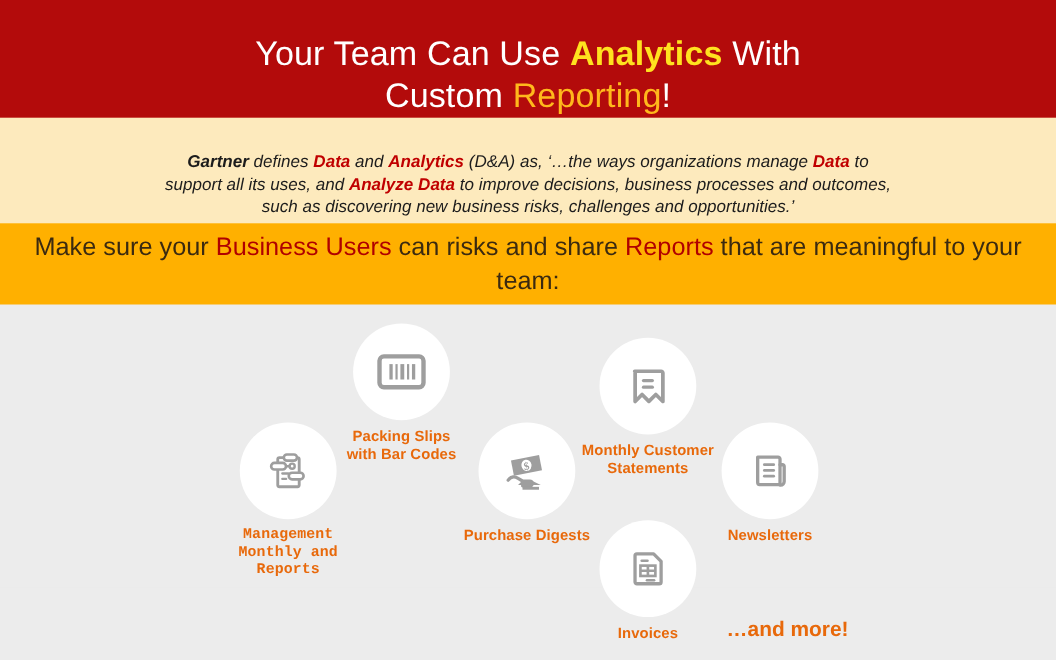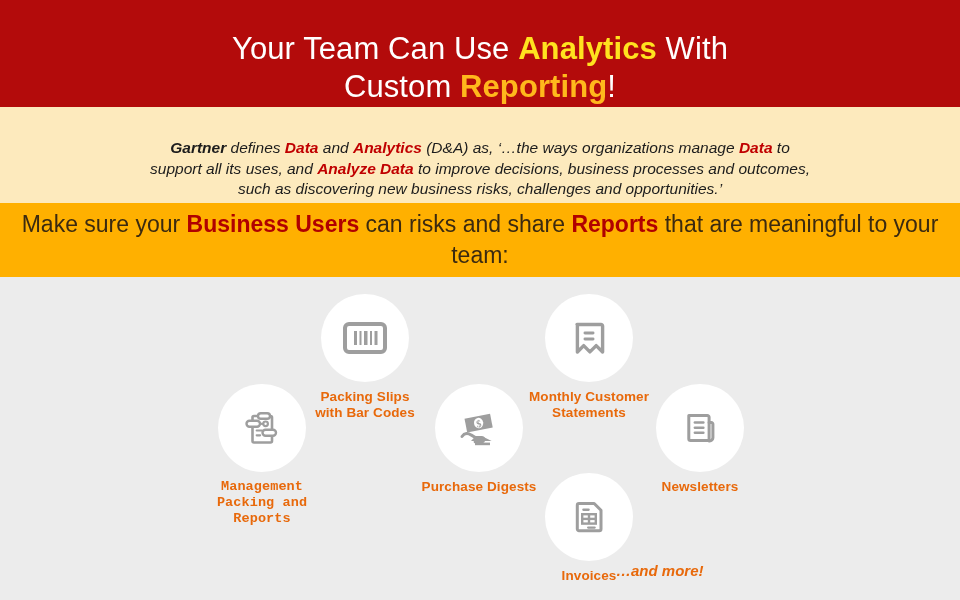--- a/index.html
+++ b/index.html
@@ -36,21 +36,21 @@
   .headline {
     text-align: center;
     color: #ffffff;
     font-size: 31px;
     line-height: 38px;
     font-weight: 400;
     letter-spacing: 0.1px;
     padding-top: 2px;
   }
   .hl-accent-yellow { color: #ffe21f; font-weight: 700; }
-  .hl-accent-gold   { color: #ffb81c; font-weight: 700; }
+  .hl-accent-gold   { color: #ffb81c; font-weight: 400; }
 
   
   .band-quote {
     position: absolute;
     left: 0;
     top: 107px;
     width: 960px;
     height: 124px;
     background: #fdeabd;
     display: flex;
@@ -81,21 +81,21 @@
     align-items: center;
     justify-content: center;
   }
   .callout {
     text-align: center;
     color: #3b2a10;
     font-size: 23px;
     line-height: 31px;
     font-weight: 400;
   }
-  .c-red { color: #b00000; font-weight: 700; }
+  .c-red { color: #b00000; font-weight: 400; }
 
   
   .band-icons {
     position: absolute;
     left: 0;
     top: 277px;
     width: 960px;
     height: 257px;
     background: #ececec;
   }
@@ -122,24 +122,24 @@
     color: #e8690b;
     font-size: 13.5px;
     line-height: 16px;
     font-weight: 700;
     letter-spacing: 0.1px;
   }
   .more-label {
     position: absolute;
     width: 200px;
     margin-left: -100px;
+    text-align: center;
     color: #e8690b;
-    font-size: 15px;
+    font-size: 19px;
     font-weight: 700;
-    font-style: italic;
   }
 </style>
 </head>
 <body>
 
 <div class="infographic">
 
   <div class="band-headline">
     <div class="headline">
       <span>Your Team Can Use </span><span class="hl-accent-yellow">Analytics</span><span> With</span><br>
@@ -173,21 +173,21 @@
             <rect x="34.5" y="18" width="3" height="14"></rect>
           </g>
         </svg>
       </div>
       <div class="node-label">
         <span>Packing Slips</span><br>
         <span>with Bar Codes</span>
       </div>
     </div>
 
-    <div class="node" style="left:589px; top:17px;">
+    <div class="node" style="left:589px; top:30px;">
       <div class="circle">
         <svg width="50" height="50" viewBox="0 0 50 50">
           <path d="M13 11.5 h24 a1.6 1.6 0 0 1 1.6 1.6 V39 l-6.4 -6.4 l-6.3 6.3 l-6.2 -6.3 L13.4 39 V13.1 A1.6 1.6 0 0 1 15 11.5 Z" fill="none" stroke="#9E9E9E" stroke-width="3.4" stroke-linejoin="round"></path>
           <g fill="#9E9E9E">
             <rect x="19.5" y="18.5" width="11" height="2.9" rx="1.45"></rect>
             <rect x="19.5" y="24.5" width="11" height="2.9" rx="1.45"></rect>
           </g>
         </svg>
       </div>
       <div class="node-label">
@@ -206,21 +206,21 @@
           <circle cx="28.6" cy="20.8" r="2.3" fill="#ffffff" stroke="#9E9E9E" stroke-width="2.2"></circle>
           <rect x="25.5" y="26.8" width="13.5" height="6" rx="3" fill="#ffffff" stroke="#9E9E9E" stroke-width="2.4"></rect>
           <g fill="#9E9E9E">
             <rect x="18.6" y="26.4" width="7.5" height="2.1" rx="1.05"></rect>
             <rect x="18.6" y="31.3" width="5.6" height="2.1" rx="1.05"></rect>
           </g>
         </svg>
       </div>
       <div class="node-label">
         <span>Management</span><br>
-        <span>Packing and</span><br>
+        <span>Monthly and</span><br>
         <span>Reports</span>
       </div>
     </div>
 
     <div class="node" style="left:479px; top:107px;">
       <div class="circle">
         <svg width="50" height="50" viewBox="0 0 50 50">
           <g transform="rotate(-11 25 22)">
             <rect x="12" y="13" width="26" height="14" fill="#9E9E9E"></rect>
             <ellipse cx="25" cy="20" rx="4.6" ry="5.2" fill="#ffffff"></ellipse>

